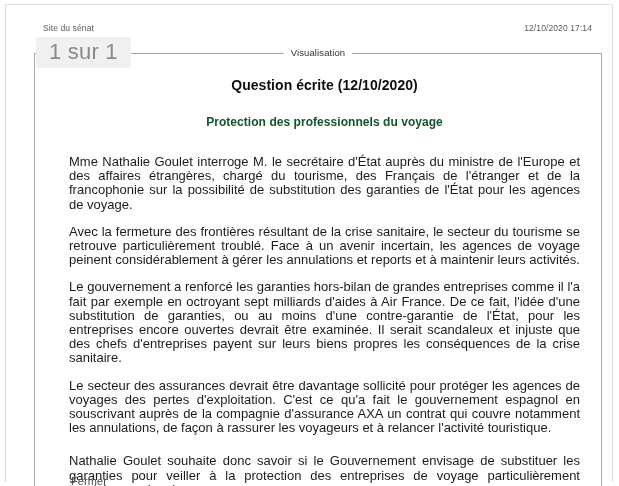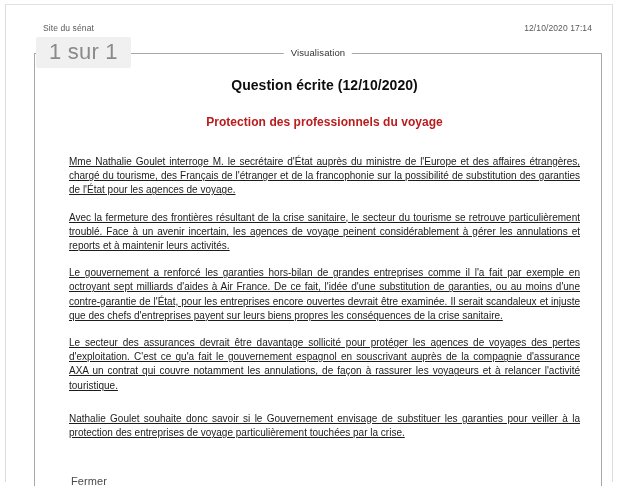--- a/index.html
+++ b/index.html
@@ -105,36 +105,35 @@
     font-weight: bold;
     color: #0d0d0d;
     margin: 0;
     padding-top: 8px;
     letter-spacing: .05px;
   }
   .doc-subtitle {
     text-align: center;
     font-size: 12px;
     font-weight: bold;
-    color: #b91c1c;
+    color: #14532d;
     margin: 0;
     padding-top: 22px;
     letter-spacing: .05px;
   }
   .paragraphs {
     padding-top: 26px;
   }
   .doc-para {
     margin: 0 0 13px 0;
-    font-size: 10px;
+    font-size: 13px;
     line-height: 14.2px;
     color: #1c1c1c;
     text-align: justify;
     text-justify: inter-word;
-    text-decoration: underline;
   }
   .doc-para.last {
     margin-bottom: 12px;
     padding-top: 6px;
   }
 
   
   .close-link {
     position: absolute;
     left: 36px;

